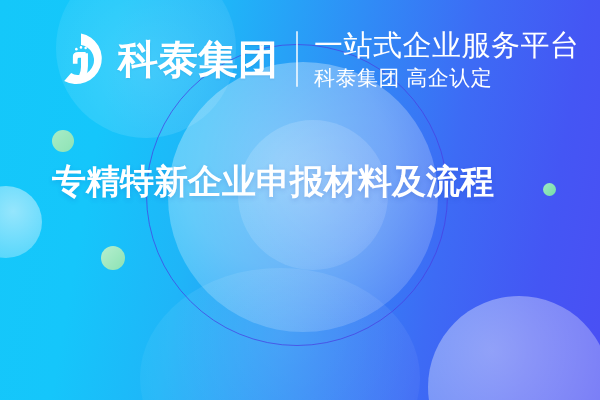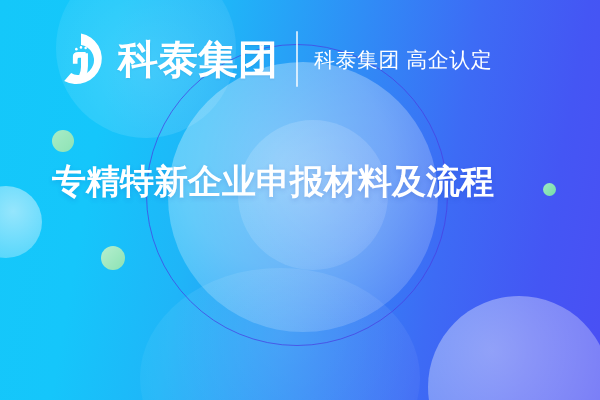--- a/index.html
+++ b/index.html
@@ -205,20 +205,21 @@
         <circle cx="42" cy="33" r="2.2" fill="#ffffff"></circle>
         <circle cx="50" cy="30" r="2.2" fill="#ffffff"></circle>
         <circle cx="58" cy="31" r="2.2" fill="#ffffff"></circle>
       </svg>
 
       <span class="brand-name">科泰集团</span>
 
       <span class="divider"></span>
 
       <span class="slogan">
+        <span class="slogan-main">一站式企业服务平台</span>
         <span class="slogan-sub">科泰集团 高企认定</span>
       </span>
     </div>
   </div>
 
   <div class="headline">专精特新企业申报材料及流程</div>
 
 </div>
 
 </body></html>

